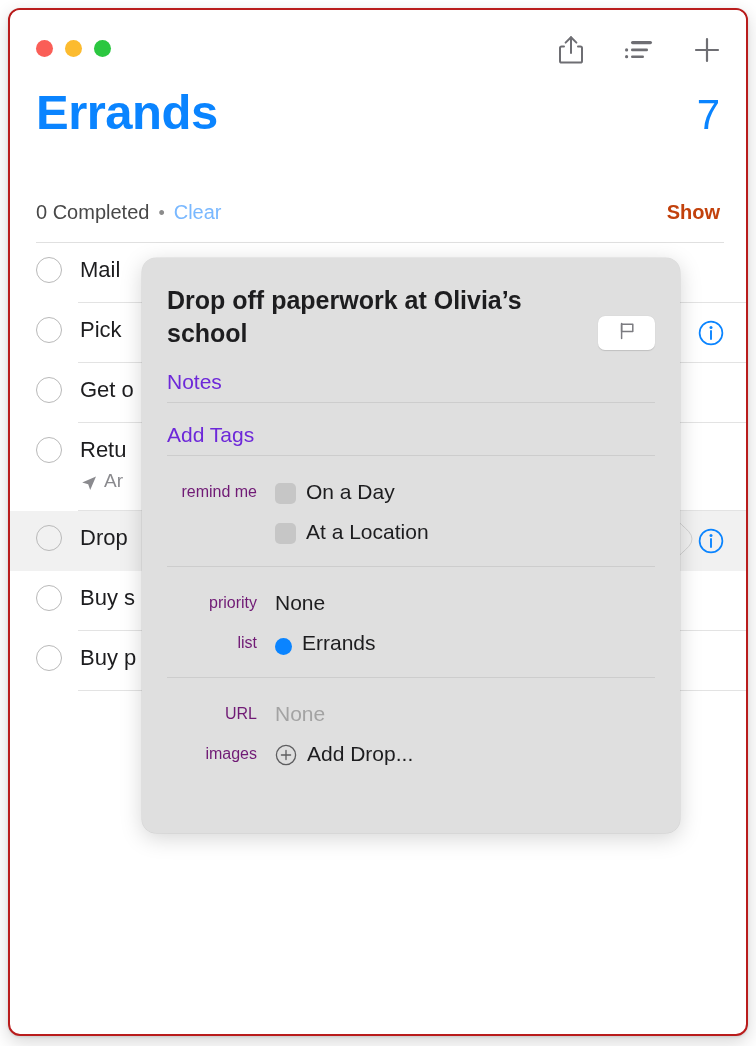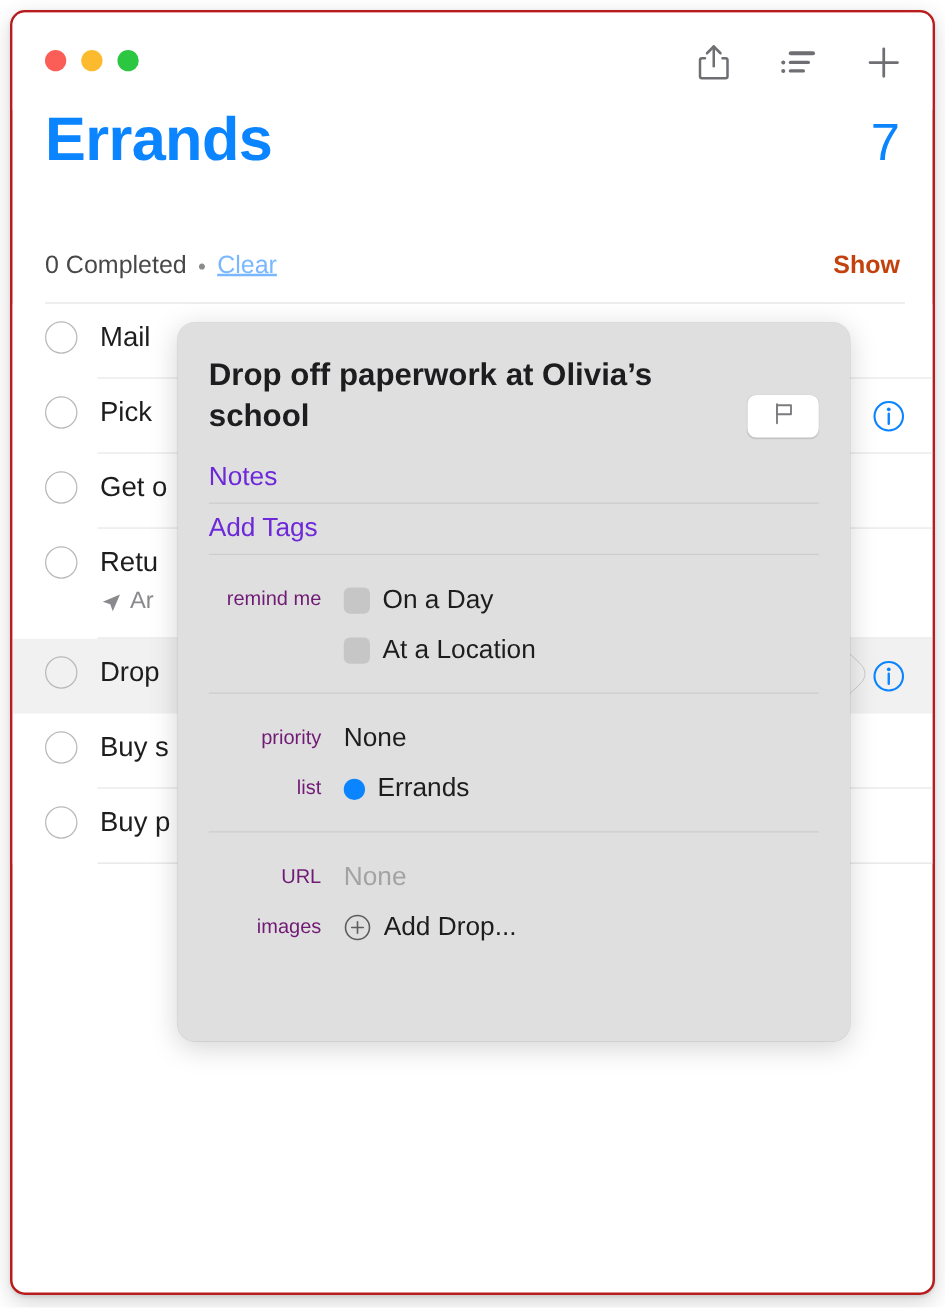--- a/index.html
+++ b/index.html
@@ -121,21 +121,20 @@
   }
   .dot-sep {
     color: #8b8b8b;
     font-size: 18px;
     line-height: 1;
   }
   .clear-link {
     font-size: 20px;
     color: #79b8ff;
     cursor: default;
-    text-decoration: underline;
   }
   .show-link {
     font-size: 20px;
     color: #c2410c;
     font-weight: bold;
     cursor: default;
   }
 
   .header-rule {
     position: absolute;
@@ -295,21 +294,21 @@
     padding-right: 18px;
     font-size: 16px;
     color: #701a75;
     box-sizing: border-box;
   }
   .kv-value {
     flex: 1 1 auto;
     font-size: 21px;
     color: #1d1d1f;
     display: flex;
-    align-items: center;
+    align-items: flex-end;
     gap: 10px;
   }
   .kv-value.muted { color: #a3a3a3; }
 
   .cb {
     width: 21px; height: 21px;
     border-radius: 5px;
     background: #c6c6c6;
     flex: 0 0 auto;
     cursor: default;
@@ -490,21 +489,21 @@
                 <path d="M4.6 2.4 V17.6" stroke="#7b7b80" stroke-width="1.5" stroke-linecap="round"></path>
                 <path d="M4.6 3.2 H15.8 V10.4 H4.6 Z" stroke="#7b7b80" stroke-width="1.5" stroke-linejoin="round"></path>
               </svg>
             </span>
           </div>
         </div>
 
         <div class="pop-field" style="margin-top:12px;">Notes</div>
         <div class="pop-rule"></div>
 
-        <div class="pop-field" style="margin-top:0;">Add Tags</div>
+        <div class="pop-field" style="margin-top:12px;">Add Tags</div>
         <div class="pop-rule"></div>
 
         <div class="pop-section">
           <div class="kv">
             <div class="kv-label">remind me</div>
             <div class="kv-value">
               <span class="cb"></span>
               <span class="cb-label">On a Day</span>
             </div>
           </div>

